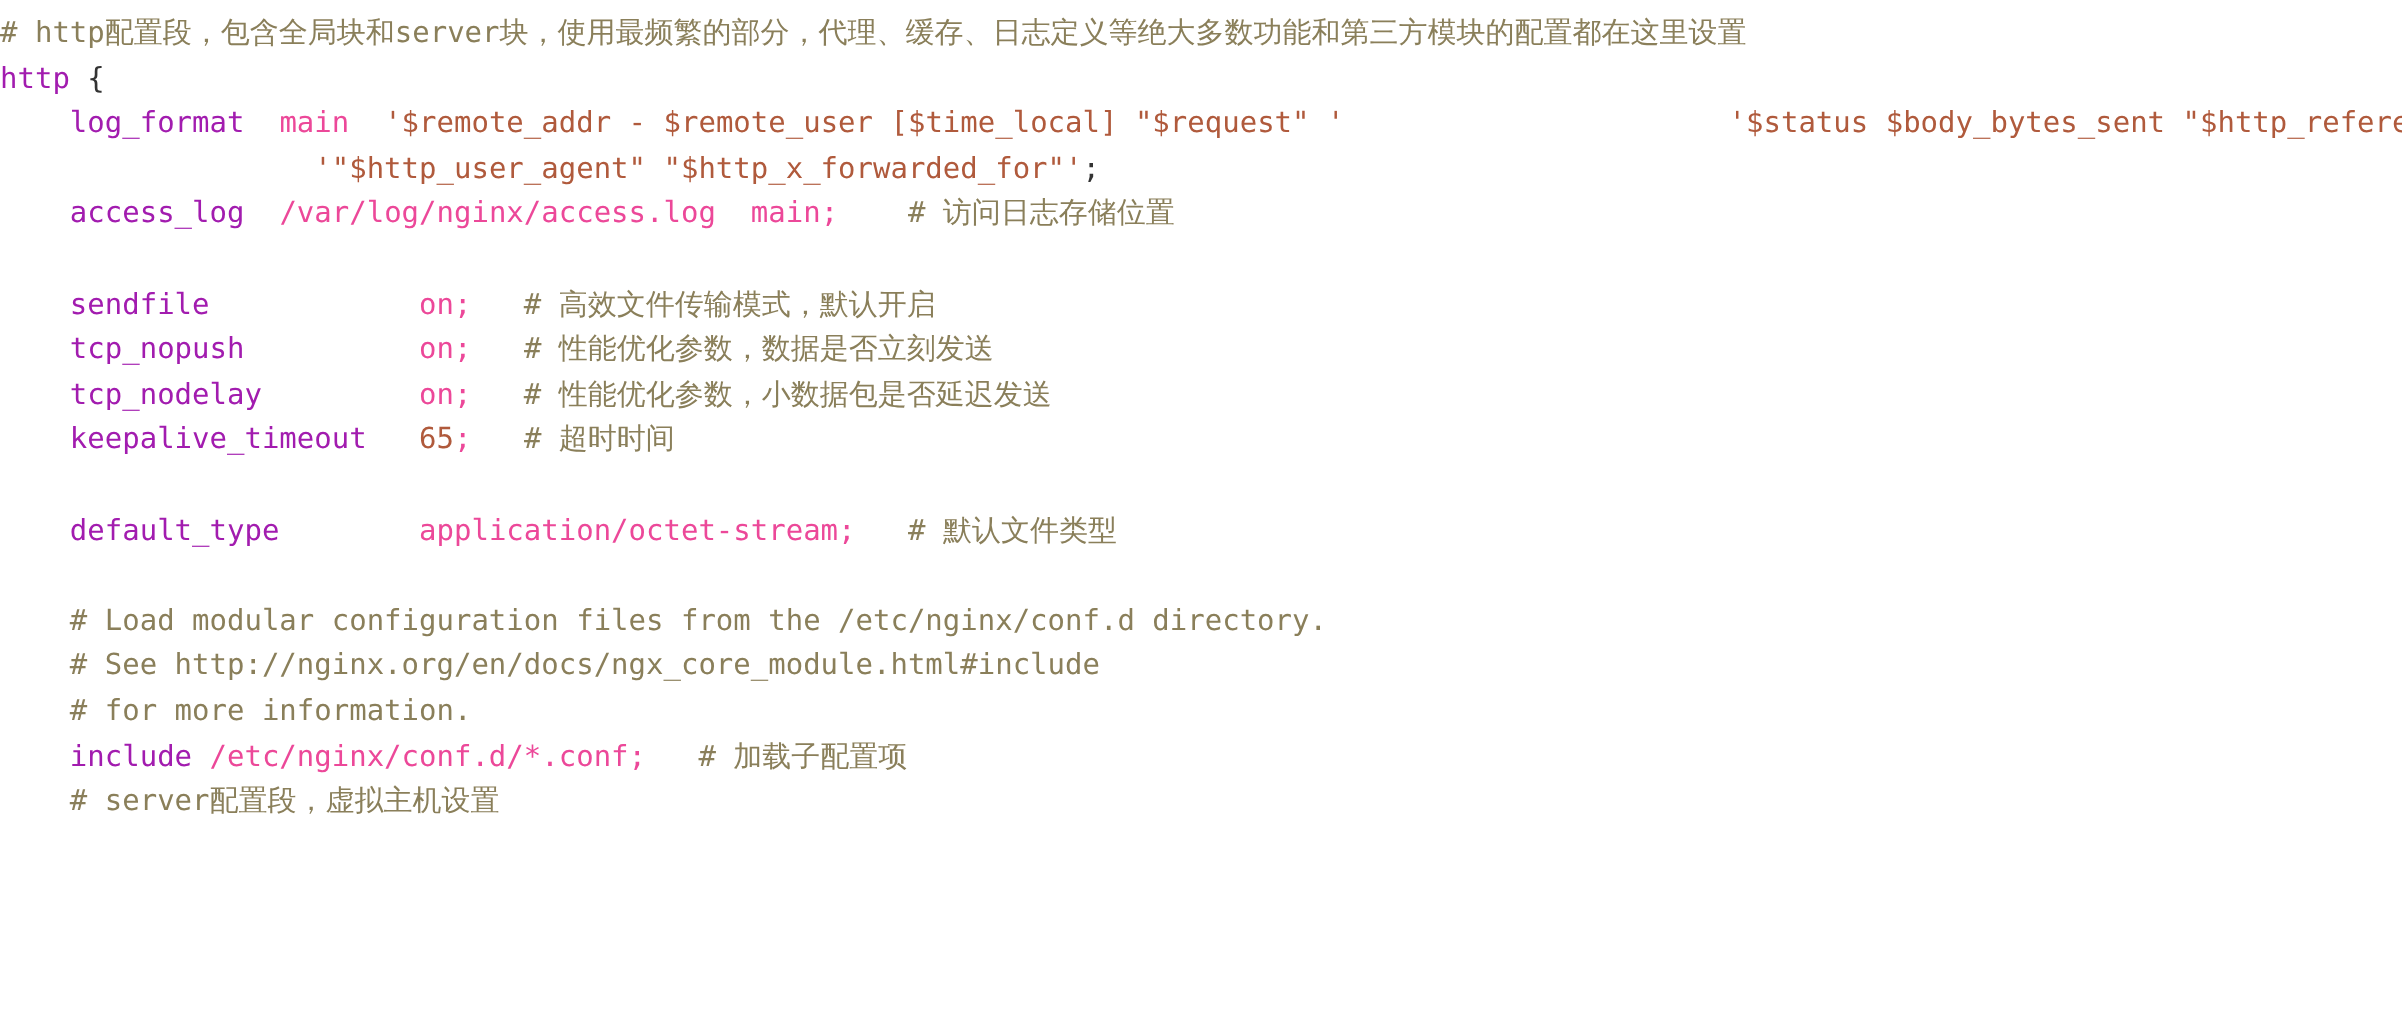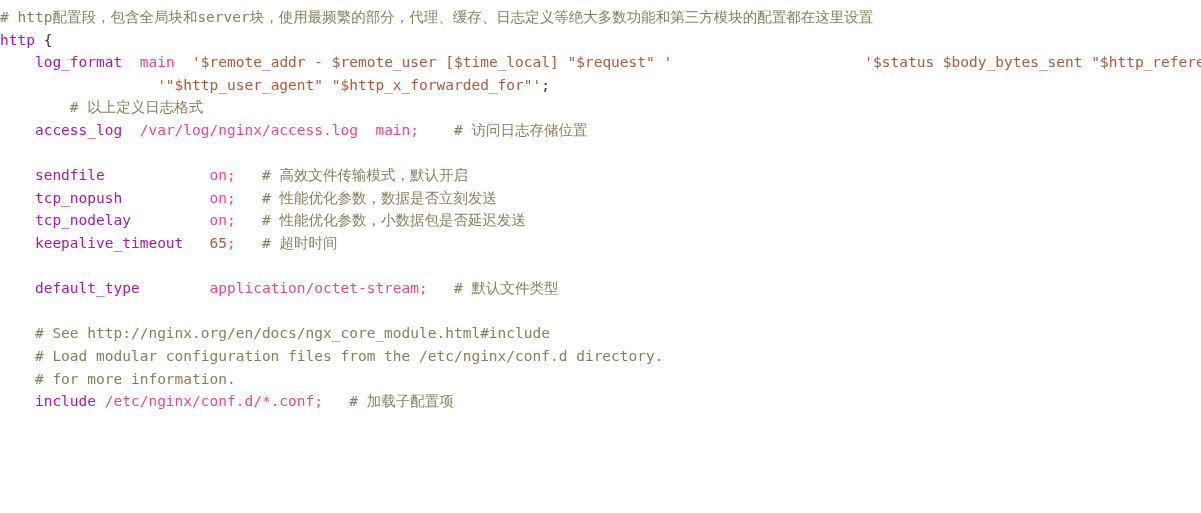--- a/index.html
+++ b/index.html
@@ -39,28 +39,27 @@
   .blank { height: 22.6px; }
 </style>
 </head>
 <body>
 
 <div id="code-block">
     <div class="line"><span class="tok c-comment"># http配置段，包含全局块和server块，使用最频繁的部分，代理、缓存、日志定义等绝大多数功能和第三方模块的配置都在这里设置</span></div>
     <div class="line"><span class="tok c-key">http</span><span class="tok c-punct"> {</span></div>
     <div class="line"><span class="tok c-plain">    </span><span class="tok c-key">log_format</span><span class="tok c-plain">  main  </span><span class="tok c-string">'$remote_addr - $remote_user [$time_local] "$request" '</span><span class="tok c-plain">                      </span><span class="tok c-string">'$status $body_bytes_sent "$http_referer" '</span></div>
     <div class="line"><span class="tok c-plain">                  </span><span class="tok c-string">'"$http_user_agent" "$http_x_forwarded_for"'</span><span class="tok c-punct">;</span></div>
-    <div class="line"><span class="tok c-plain">        </span><span class="tok c-comment"># 以上定义日志格式</span></div>
     <div class="line"><span class="tok c-plain">    </span><span class="tok c-key">access_log</span><span class="tok c-plain">  /var/log/nginx/access.log  main;</span><span class="tok c-plain">    </span><span class="tok c-comment"># 访问日志存储位置</span></div>
     <div class="line blank"></div>
     <div class="line"><span class="tok c-plain">    </span><span class="tok c-key">sendfile</span><span class="tok c-plain">            on;</span><span class="tok c-plain">   </span><span class="tok c-comment"># 高效文件传输模式，默认开启</span></div>
     <div class="line"><span class="tok c-plain">    </span><span class="tok c-key">tcp_nopush</span><span class="tok c-plain">          on;</span><span class="tok c-plain">   </span><span class="tok c-comment"># 性能优化参数，数据是否立刻发送</span></div>
     <div class="line"><span class="tok c-plain">    </span><span class="tok c-key">tcp_nodelay</span><span class="tok c-plain">         on;</span><span class="tok c-plain">   </span><span class="tok c-comment"># 性能优化参数，小数据包是否延迟发送</span></div>
     <div class="line"><span class="tok c-plain">    </span><span class="tok c-key">keepalive_timeout</span><span class="tok c-plain">   </span><span class="tok c-number">65</span><span class="tok c-plain">;</span><span class="tok c-plain">   </span><span class="tok c-comment"># 超时时间</span></div>
     <div class="line blank"></div>
     <div class="line"><span class="tok c-plain">    </span><span class="tok c-key">default_type</span><span class="tok c-plain">        application/octet-stream;</span><span class="tok c-plain">   </span><span class="tok c-comment"># 默认文件类型</span></div>
     <div class="line blank"></div>
+    <div class="line"><span class="tok c-plain">    </span><span class="tok c-comment"># Load modular configuration files from the /etc/nginx/conf.d directory.</span></div>
     <div class="line"><span class="tok c-plain">    </span><span class="tok c-comment"># See http://nginx.org/en/docs/ngx_core_module.html#include</span></div>
-    <div class="line"><span class="tok c-plain">    </span><span class="tok c-comment"># Load modular configuration files from the /etc/nginx/conf.d directory.</span></div>
     <div class="line"><span class="tok c-plain">    </span><span class="tok c-comment"># for more information.</span></div>
     <div class="line"><span class="tok c-plain">    </span><span class="tok c-key">include</span><span class="tok c-plain"> /etc/nginx/conf.d/*.conf;</span><span class="tok c-plain">   </span><span class="tok c-comment"># 加载子配置项</span></div>
-    <div class="line"><span class="tok c-plain">    </span></div>
+    <div class="line"><span class="tok c-plain">    </span><span class="tok c-comment"># server配置段，虚拟主机设置</span></div>
   </div>
 
 </body></html>

